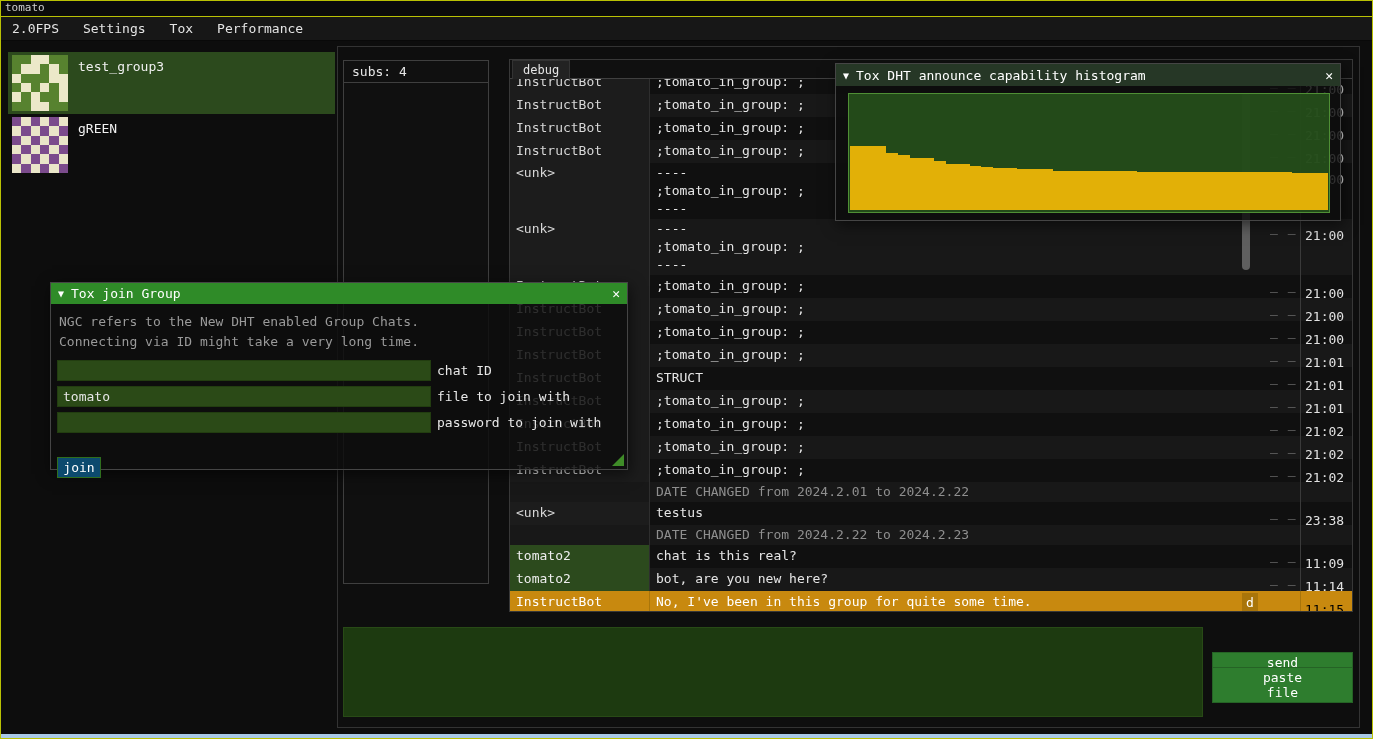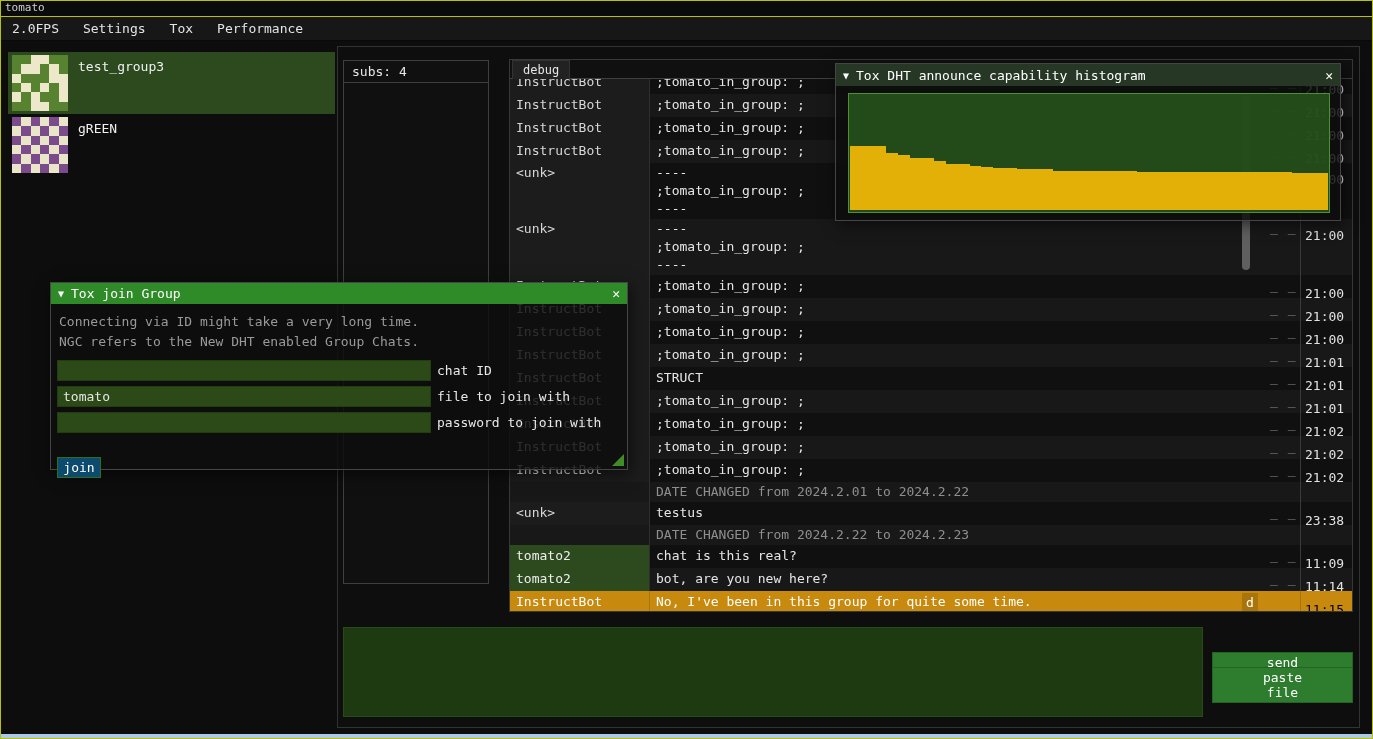--- a/index.html
+++ b/index.html
@@ -352,22 +352,22 @@
 file</button>
 
 <div id="join-window" class="imwin">
   <div class="titlebar">
     <span class="collapse-arrow">▼</span>
     <span>Tox join Group</span>
     <span class="close-x">✕</span>
   </div>
   <div id="join-body">
     <div id="join-desc">
+        <div class="desc-line">NGC refers to the New DHT enabled Group Chats.</div>
         <div class="desc-line">Connecting via ID might take a very long time.</div>
-        <div class="desc-line">NGC refers to the New DHT enabled Group Chats.</div>
       </div>
     <div id="join-fields">
         <div class="field-row">
           <input class="green-input" spellcheck="false" style="">
           <div class="field-label">chat ID</div>
         </div>
         <div class="field-row">
           <input class="green-input" spellcheck="false" value="tomato" style="">
           <div class="field-label">file to join with</div>
         </div>

